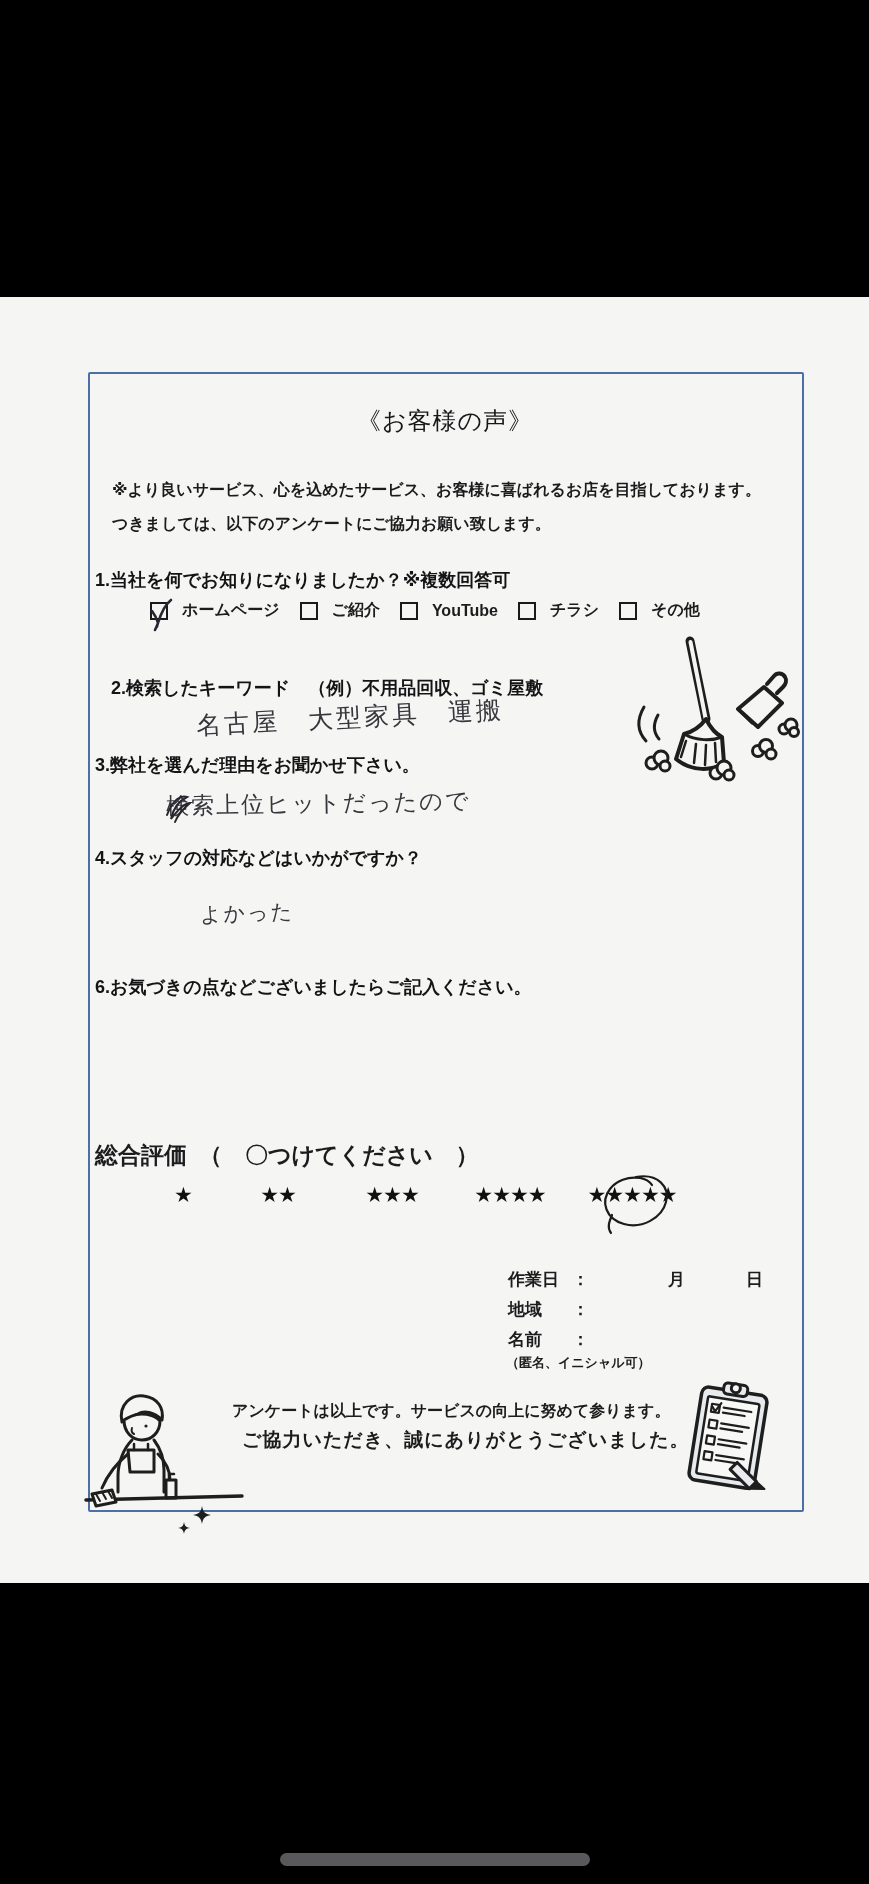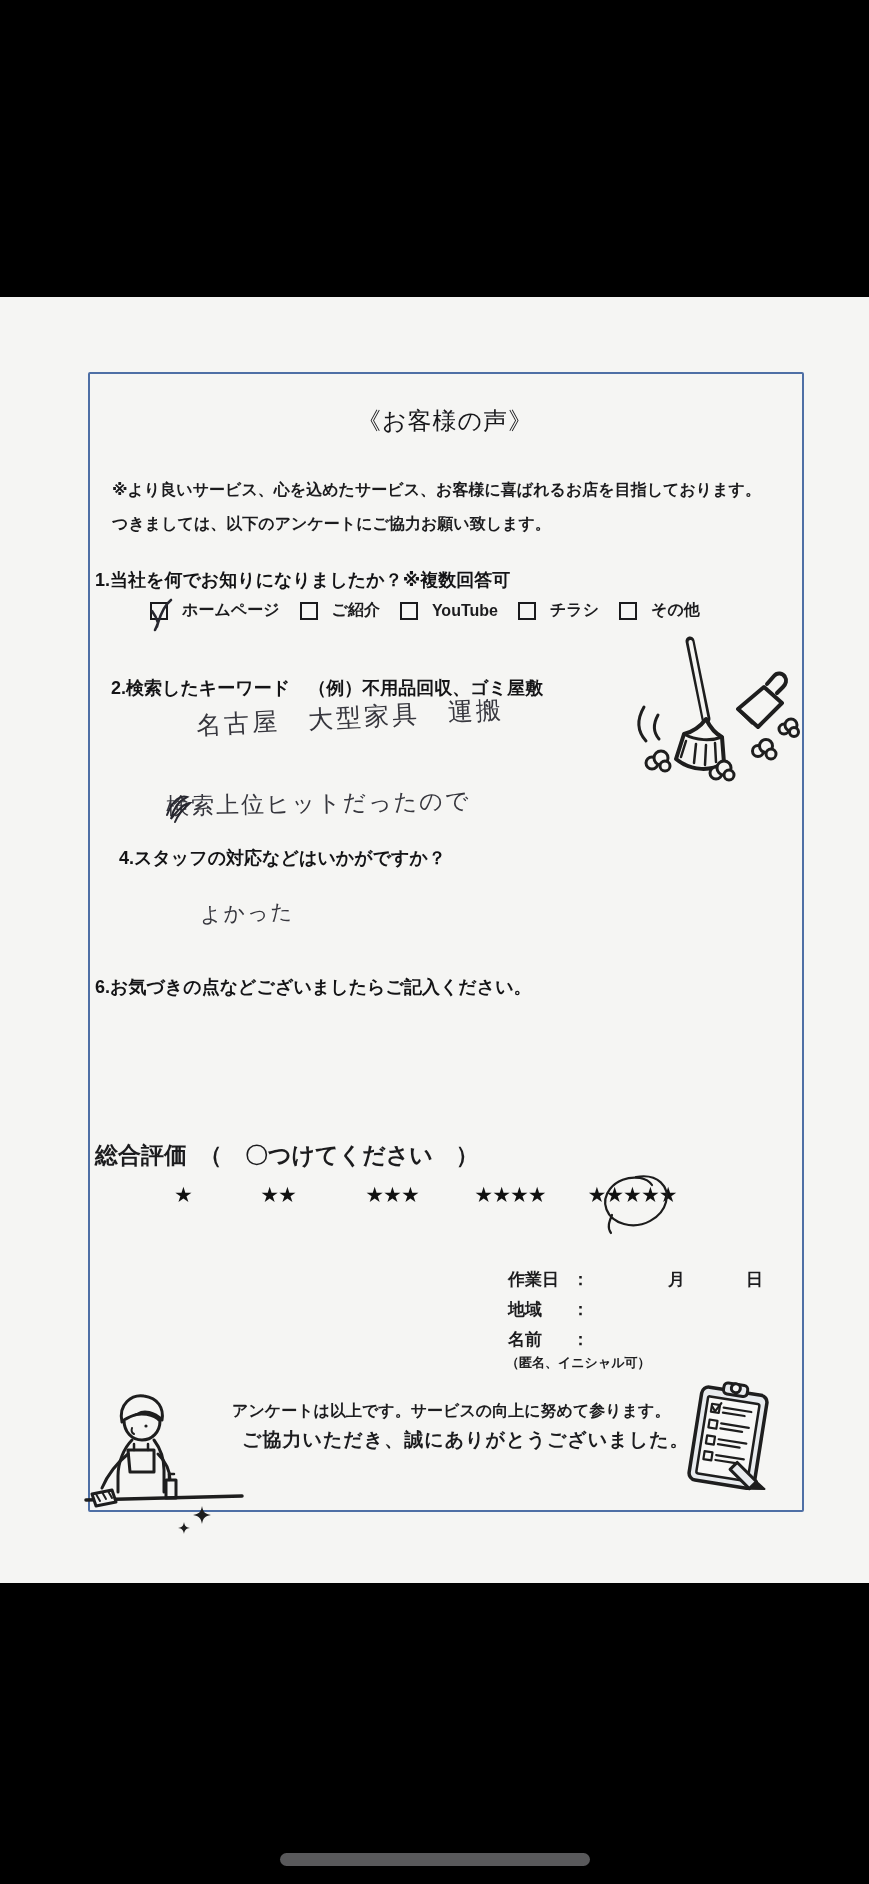--- a/index.html
+++ b/index.html
@@ -12,21 +12,21 @@
   .photo{position:absolute;left:0;top:297px;width:869px;height:1286px;background:#f5f5f3;}
   .doc-border{position:absolute;left:88px;top:75px;width:712px;height:1136px;border:2px solid #4e6fa5;border-radius:2px;}
   .abs{position:absolute;white-space:nowrap;}
   .title{left:88px;top:108px;width:714px;text-align:center;
          font-family:"Liberation Serif","DejaVu Serif",serif;font-size:24px;letter-spacing:1px;color:#17171a;}
   .intro{font-size:16px;font-weight:700;color:#1b1b1d;}
   .i1{left:112px;top:183px;} .i2{left:112px;top:217px;}
   .q{font-size:18px;font-weight:700;color:#141416;}
   .qnote{} .qex{margin-left:18px;}
   .q1{left:95px;top:271px;} .q2{left:95px;top:379px;margin-left:16px;} .q3{left:95px;top:456px;}
-  .q4{left:95px;top:549px;margin-left:24px;} .q5{left:95px;top:678px;}
+  .q4{left:95px;top:549px;} .q5{left:95px;top:678px;}
   .optrow{left:150px;top:303px;display:flex;gap:20px;align-items:center;}
   .opt{display:flex;align-items:center;gap:14px;font-size:16px;font-weight:700;}
   .cbox{position:relative;width:14px;height:14px;border:2px solid #1a1a1c;display:inline-block;flex:0 0 auto;}
   .cbox svg{position:absolute;left:-5px;top:-7px;overflow:visible;}
   .hand{font-family:"DejaVu Sans",sans-serif;color:#26262e;opacity:.92;font-weight:400;}
   .ans2{left:196px;top:404px;font-size:25px;letter-spacing:3px;transform:rotate(-3deg);}
   .ans3{left:166px;top:491px;font-size:23px;letter-spacing:2px;transform:rotate(-1deg);}
   .ans4{left:200px;top:602px;font-size:21px;letter-spacing:2px;transform:rotate(-2deg);}
   .rate{left:95px;top:843px;font-size:23px;font-weight:700;}
   .stars{left:96px;top:886px;width:620px;height:32px;}
@@ -90,20 +90,21 @@
         <span class="cbox"></span>
         <span>その他</span>
       </span>
     </div>
 
     <div class="abs q q2">
       <span>2.検索したキーワード</span><span class="qex">（例）不用品回収、ゴミ屋敷</span>
     </div>
     <div class="abs hand ans2">名古屋　大型家具　運搬</div>
 
+    <div class="abs q q3">3.弊社を選んだ理由をお聞かせ下さい。</div>
     <div class="abs hand ans3">検索上位ヒットだったので</div>
     <svg class="ill scribble" width="30" height="36" viewBox="0 0 30 36">
       <path d="M4,26 C10,10 18,6 24,8 C16,12 10,20 8,30 C14,22 22,14 27,14 C20,20 14,28 12,33" fill="none" stroke="#26262e" stroke-width="2" stroke-linecap="round"></path>
     </svg>
 
     <div class="abs q q4">4.スタッフの対応などはいかがですか？</div>
     <div class="abs hand ans4">よかった</div>
 
     <div class="abs q q5">6.お気づきの点などございましたらご記入ください。</div>
 

